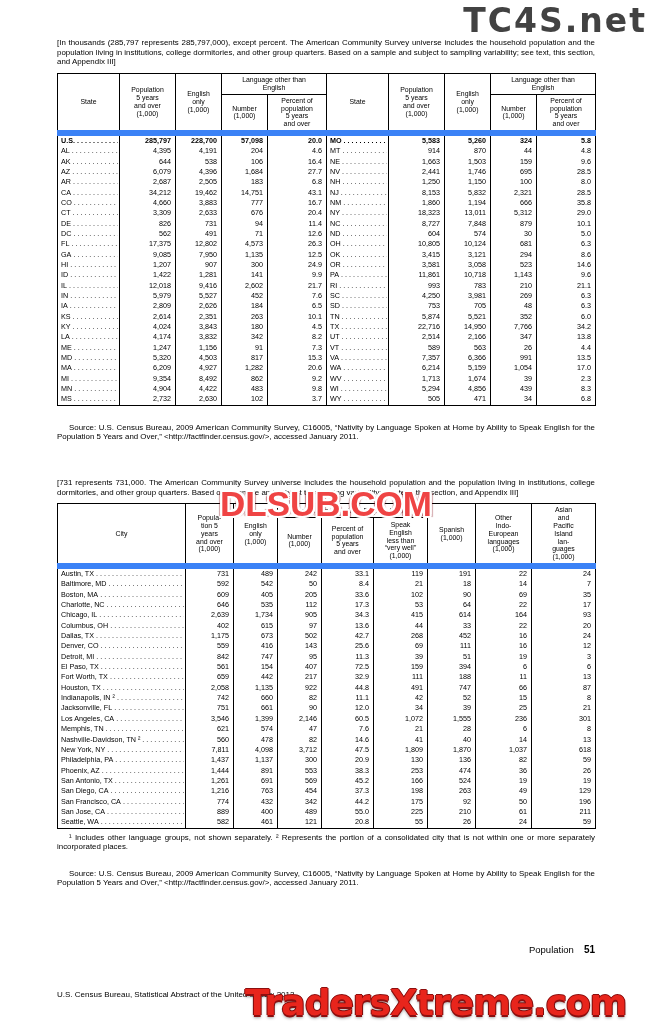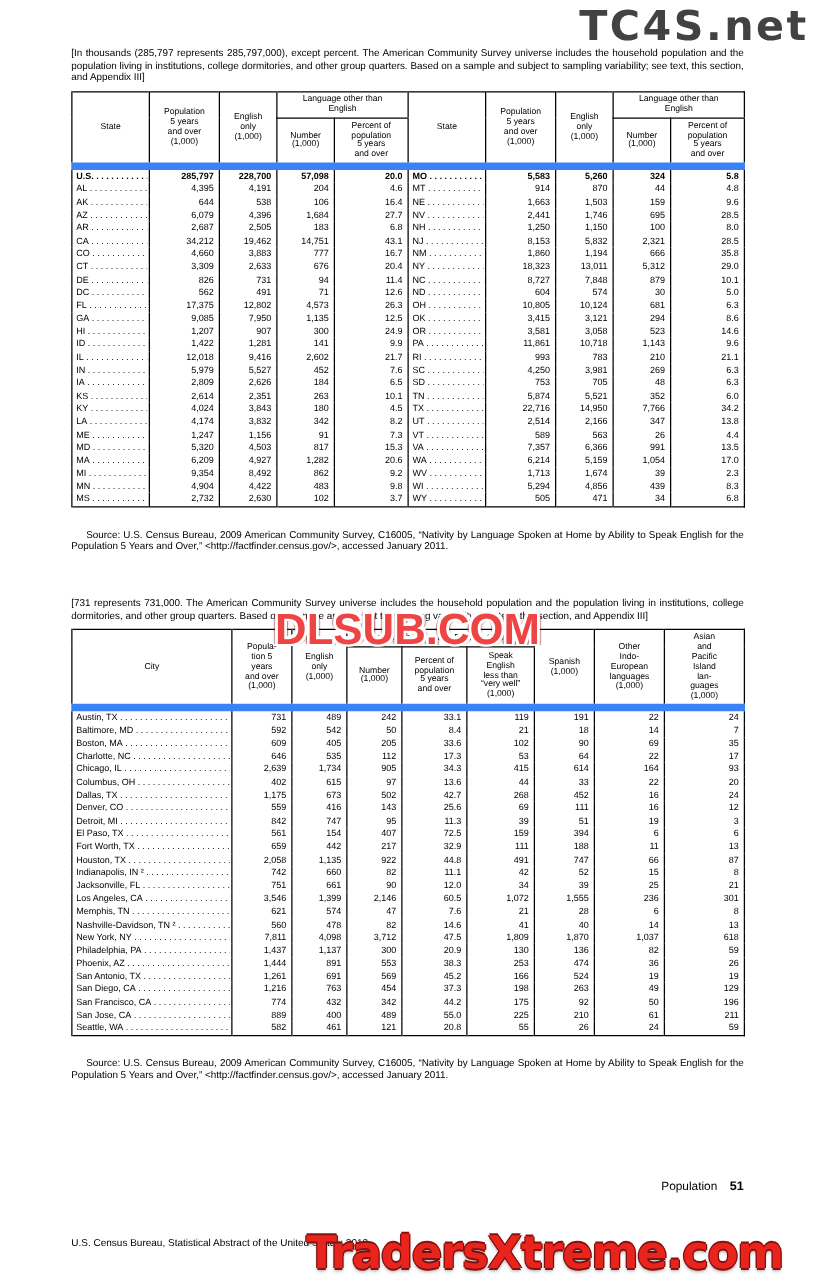--- a/index.html
+++ b/index.html
@@ -1124,20 +1124,21 @@
             <td class="num">121</td>
             <td class="num">20.8</td>
             <td class="num">55</td>
             <td class="num">26</td>
             <td class="num">24</td>
             <td class="num">59</td>
           </tr>
         </tbody>
     </table>
 
+    <p class="fn">¹ Includes other language groups, not shown separately. ² Represents the portion of a consolidated city that is not within one or more separately incorporated places.</p>
     <p class="src">Source: U.S. Census Bureau, 2009 American Community Survey, C16005, “Nativity by Language Spoken at Home by Ability to Speak English for the Population 5 Years and Over,” &lt;http://factfinder.census.gov/&gt;, accessed January 2011.</p>
   </div>
 
 </div>
 
 <div class="pg-footer">
   <span>Population</span><span class="num">51</span>
 </div>
 <div class="credit">U.S. Census Bureau, Statistical Abstract of the United States: 2012</div>
 

